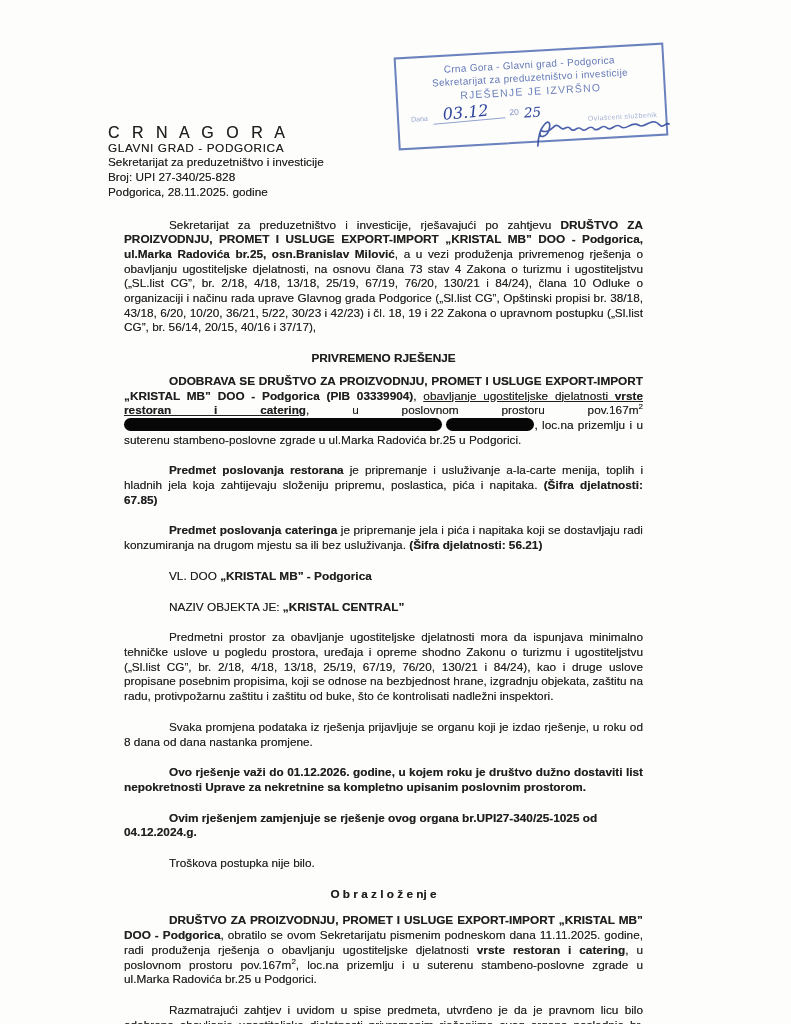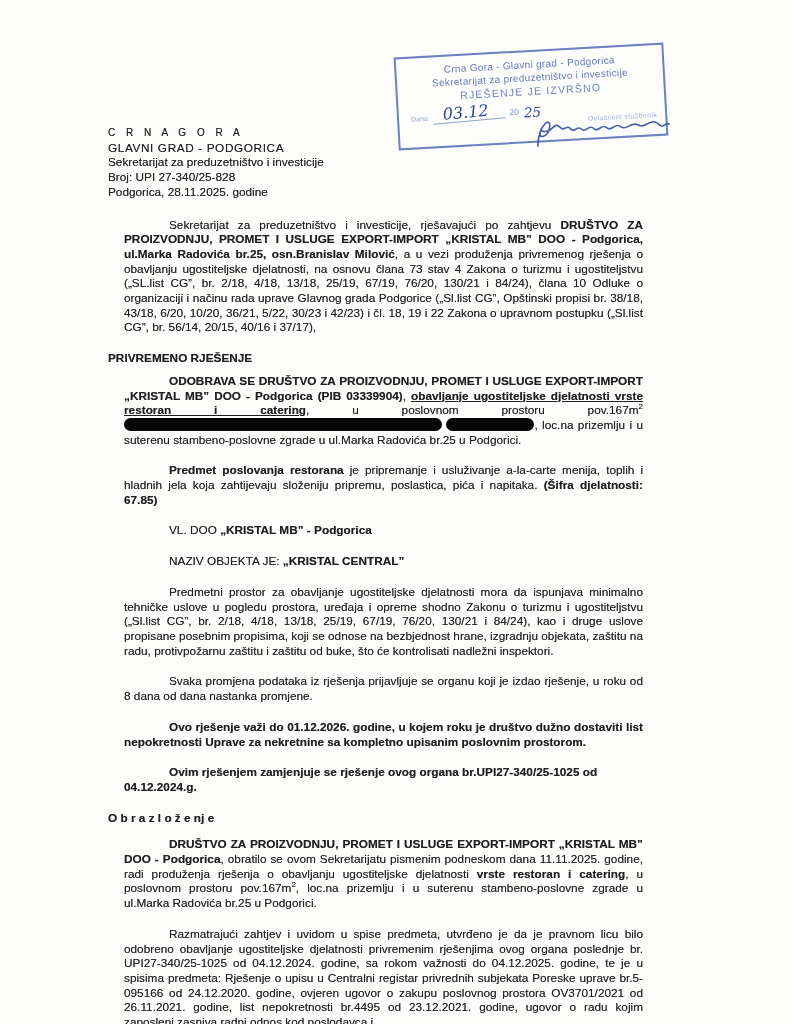--- a/index.html
+++ b/index.html
@@ -9,31 +9,31 @@
     -webkit-font-smoothing:antialiased;
   }
   .page{position:relative;width:791px;height:1024px;overflow:hidden;background:#fdfdfc;}
   .content{
     position:absolute;left:108px;top:126px;width:551px;
     font-size:11.8px;line-height:14.7px;
     text-shadow:0 0 .4px rgba(20,20,20,.55);
   }
   
   .letterhead p{margin:0;}
-  .lh-country{letter-spacing:4px;font-size:10px;}
+  .lh-country{letter-spacing:4px;font-size:16px;}
   .lh-city{letter-spacing:.6px;}
   
   .para{margin:16px;}
   .just{text-align:justify;}
   .ind{text-indent:45px;}
   .pad45{padding-left:45px;}
   .b{font-weight:bold;}
-  .u{text-decoration:underline;font-weight:bold;}
+  .u{text-decoration:underline;}
   sup{font-size:8px;line-height:0;}
-  .title{margin:0;font-weight:bold;}  .mt6{margin-top:6px;}
+  .title{margin:0;text-align:center;font-weight:bold;}  .mt6{margin-top:6px;}
   .mt8{margin-top:8px;}  .mt10{margin-top:10px;}
   .mt12{margin-top:12px;}.mt18{margin-top:18px;}
   .redact{
     display:inline-block;height:13px;background:#070707;
     border-radius:8px;vertical-align:-2px;
   }
   
   .stamp{
     position:absolute;left:396px;top:50px;width:250px;
     padding:7px 8px 16px 8px;
@@ -100,27 +100,29 @@
       <p>Broj: UPI 27-340/25-828</p>
       <p>Podgorica, 28.11.2025. godine</p>
     </div>
 
     <p class="para just ind mt18"><span>Sekretarijat za preduzetništvo i investicije, rješavajući po zahtjevu </span><span class="b">DRUŠTVO ZA PROIZVODNJU, PROMET I USLUGE EXPORT-IMPORT „KRISTAL MB” DOO - Podgorica, ul.Marka Radovića br.25, osn.Branislav Milović</span><span>, a u vezi produženja privremenog rješenja o obavljanju ugostiteljske djelatnosti, na osnovu člana 73 stav 4 Zakona o turizmu i ugostiteljstvu („SL.list CG”, br. 2/18, 4/18, 13/18, 25/19, 67/19, 76/20, 130/21 i 84/24), člana 10 Odluke o organizaciji i načinu rada uprave Glavnog grada Podgorice („Sl.list CG”, Opštinski propisi br. 38/18, 43/18, 6/20, 10/20, 36/21, 5/22, 30/23 i 42/23) i čl. 18, 19 i 22 Zakona o upravnom postupku („Sl.list CG”, br. 56/14, 20/15, 40/16 i 37/17),</span></p>
 
     <p class="title mt6">PRIVREMENO RJEŠENJE</p>
 
     <p class="para just ind mt8"><span class="b">ODOBRAVA SE DRUŠTVO ZA PROIZVODNJU, PROMET I USLUGE EXPORT-IMPORT „KRISTAL MB” DOO - Podgorica (PIB 03339904)</span><span>, </span><span class="u">obavljanje ugostiteljske djelatnosti </span><span class="b u">vrste restoran i catering</span><span>, u poslovnom prostoru pov.167m</span><sup>2</sup><span> </span><span class="redact" style="width: 318px;"></span><span> </span><span class="redact" style="width: 88px;"></span><span>, loc.na prizemlju i u suterenu stambeno-poslovne zgrade u ul.Marka Radovića br.25 u Podgorici.</span></p>
     <p class="para just ind mt10"><span class="b">Predmet poslovanja restorana</span><span> je pripremanje i usluživanje a-la-carte menija, toplih i hladnih jela koja zahtijevaju složeniju pripremu, poslastica, pića i napitaka. </span><span class="b">(Šifra djelatnosti: 67.85)</span></p>
+    <p class="para just ind mt6"><span class="b">Predmet poslovanja cateringa</span><span> je pripremanje jela i pića i napitaka koji se dostavljaju radi konzumiranja na drugom mjestu sa ili bez usluživanja. </span><span class="b">(Šifra djelatnosti: 56.21)</span></p>
 
     <p class="para pad45"><span>VL. DOO </span><span class="b">„KRISTAL MB” - Podgorica</span></p>
     <p class="para pad45 mt8"><span>NAZIV OBJEKTA JE: </span><span class="b">„KRISTAL CENTRAL”</span></p>
 
     <p class="para just ind mt10"><span>Predmetni prostor za obavljanje ugostiteljske djelatnosti mora da ispunjava minimalno tehničke uslove u pogledu prostora, uređaja i opreme shodno Zakonu o turizmu i ugostiteljstvu („Sl.list CG”, br. 2/18, 4/18, 13/18, 25/19, 67/19, 76/20, 130/21 i 84/24), kao i druge uslove propisane posebnim propisima, koji se odnose na bezbjednost hrane, izgradnju objekata, zaštitu na radu, protivpožarnu zaštitu i zaštitu od buke, što će kontrolisati nadležni inspektori.</span></p>
     <p class="para just ind"><span>Svaka promjena podataka iz rješenja prijavljuje se organu koji je izdao rješenje, u roku od 8 dana od dana nastanka promjene.</span></p>
     <p class="para just ind"><span class="b">Ovo rješenje važi do 01.12.2026. godine, u kojem roku je društvo dužno dostaviti list nepokretnosti Uprave za nekretnine sa kompletno upisanim poslovnim prostorom.</span></p>
     <p class="para ind"><span class="b">Ovim rješenjem zamjenjuje se rješenje ovog organa br.UPI27-340/25-1025 od 04.12.2024.g.</span></p>
+    <p class="para ind"><span>Troškova postupka nije bilo.</span></p>
 
     <p class="title mt8">O b r a z l o ž e nj e</p>
     <p class="para just ind mt12"><span class="b">DRUŠTVO ZA PROIZVODNJU, PROMET I USLUGE EXPORT-IMPORT „KRISTAL MB” DOO - Podgorica</span><span>, obratilo se ovom Sekretarijatu pismenim podneskom dana 11.11.2025. godine, radi produženja rješenja o obavljanju ugostiteljske djelatnosti </span><span class="b">vrste restoran i catering</span><span>, u poslovnom prostoru pov.167m</span><sup>2</sup><span>, loc.na prizemlju i u suterenu stambeno-poslovne zgrade u ul.Marka Radovića br.25 u Podgorici.</span></p>
     <p class="para just ind"><span>Razmatrajući zahtjev i uvidom u spise predmeta, utvrđeno je da je pravnom licu bilo odobreno obavljanje ugostiteljske djelatnosti privremenim rješenjima ovog organa poslednje br. UPI27-340/25-1025 od 04.12.2024. godine, sa rokom važnosti do 04.12.2025. godine, te je u spisima predmeta: Rješenje o upisu u Centralni registar privrednih subjekata Poreske uprave br.5-095166 od 24.12.2020. godine, ovjeren ugovor o zakupu poslovnog prostora OV3701/2021 od 26.11.2021. godine, list nepokretnosti br.4495 od 23.12.2021. godine, ugovor o radu kojim zaposleni zasniva radni odnos kod poslodavca i</span></p>
 
   </div>
 </div>
 
 </body></html>

